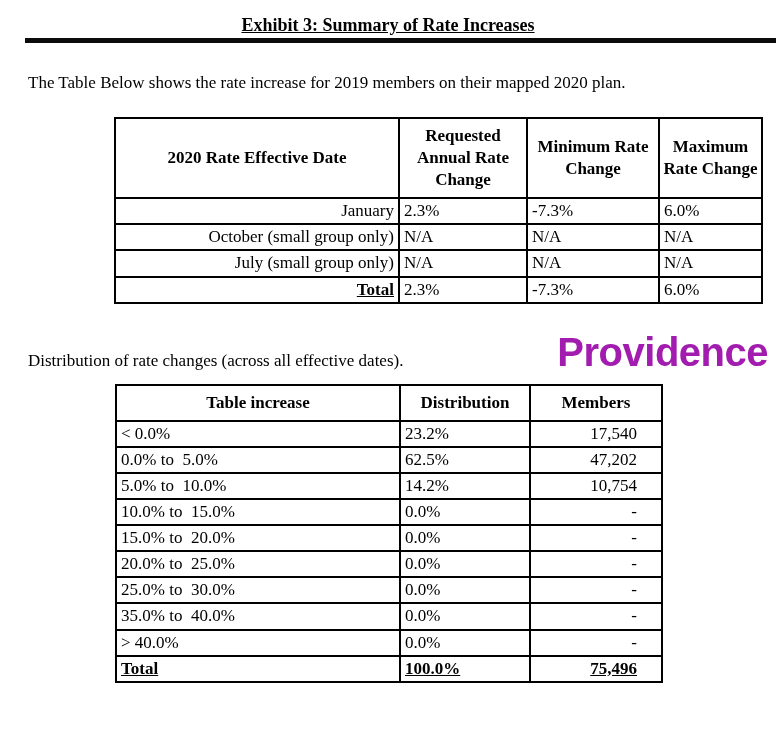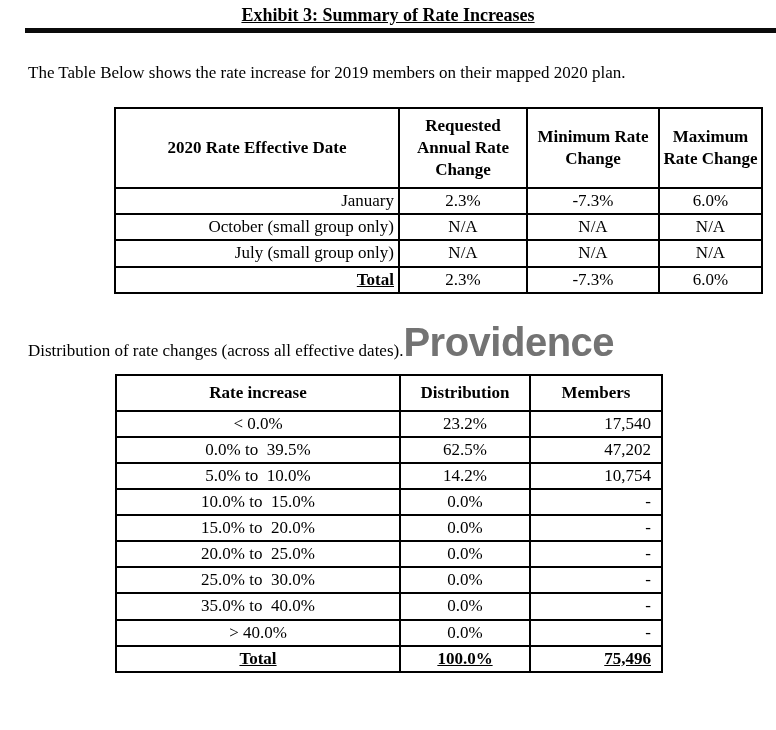--- a/index.html
+++ b/index.html
@@ -5,21 +5,21 @@
   * { box-sizing: border-box; }
   html, body { margin: 0; padding: 0; }
   body {
     width: 776px; height: 730px;
     background: #ffffff;
     color: #000000;
     font-family: "Liberation Serif", serif;
     overflow: hidden;
   }
   .page-title {
-    margin-top: 4px;
+    margin-top: 14px;
     text-align: center;
     font-size: 18px;
     font-weight: bold;
     line-height: 22px;
     text-decoration: underline;
   }
   .thick-rule {
     height: 5px;
     background: #0b0b0b;
     margin: 2px 0 0 25px;
@@ -37,31 +37,30 @@
   }
   th {
     font-weight: bold;
     text-align: center;
     padding: 6px 3px;
     line-height: 1.3;
   }
   td {
     padding: 1px 4px;
     line-height: 1.3;
-    text-align: center;
   }
   .rate-table { margin: 22px 0 0 114px; width: 647px; }
   .dist-table { margin: 10px 0 0 115px; width: 546px; }
   .rate-table td.cell-label { text-align: right; padding-left: 5px; }
-  .cell-right { text-align: right; padding-right: 10px; border-radius: 7px; }
+  .cell-right { text-align: right; padding-right: 24px; border-radius: 7px; }
   .bold-cell { font-weight: bold; text-decoration: underline; }
   .pre { white-space: pre; }
   .caption-row {
     display: flex;
-    justify-content: flex-start;
+    justify-content: space-between;
     align-items: baseline;
     margin: 26px 0 0 28px;
     padding-right: 8px;
   }
   .caption { font-size: 17px; }
   .watermark {
     font-family: "Liberation Sans", sans-serif;
     font-weight: bold;
     font-size: 40px;
     line-height: 1.1;
@@ -116,44 +115,44 @@
         <td class="cell-label bold-cell">Total</td>
         <td>2.3%</td>
         <td>-7.3%</td>
         <td>6.0%</td>
       </tr>
     </tbody>
   </table>
 
   <div class="caption-row">
     <span class="caption">Distribution of rate changes (across all effective dates).</span>
-    <span class="watermark" style="color: #737373;">Providence</span>
+    <span class="watermark" style="color: #a21caf;">Providence</span>
   </div>
 
   <table class="dist-table">
     <colgroup>
       <col style="width:284px">
         <col style="width:130px">
         <col style="width:132px">
     </colgroup>
     <thead>
       <tr>
-        <th>Rate increase</th>
+        <th>Table increase</th>
         <th>Distribution</th>
         <th>Members</th>
       </tr>
     </thead>
     <tbody>
       <tr>
         <td class="pre">&lt; 0.0%</td>
         <td>23.2%</td>
         <td class="cell-right">17,540</td>
       </tr>
       <tr>
-        <td class="pre">0.0% to  39.5%</td>
+        <td class="pre">0.0% to  5.0%</td>
         <td>62.5%</td>
         <td class="cell-right">47,202</td>
       </tr>
       <tr>
         <td class="pre">5.0% to  10.0%</td>
         <td>14.2%</td>
         <td class="cell-right">10,754</td>
       </tr>
       <tr>
         <td class="pre">10.0% to  15.0%</td>

